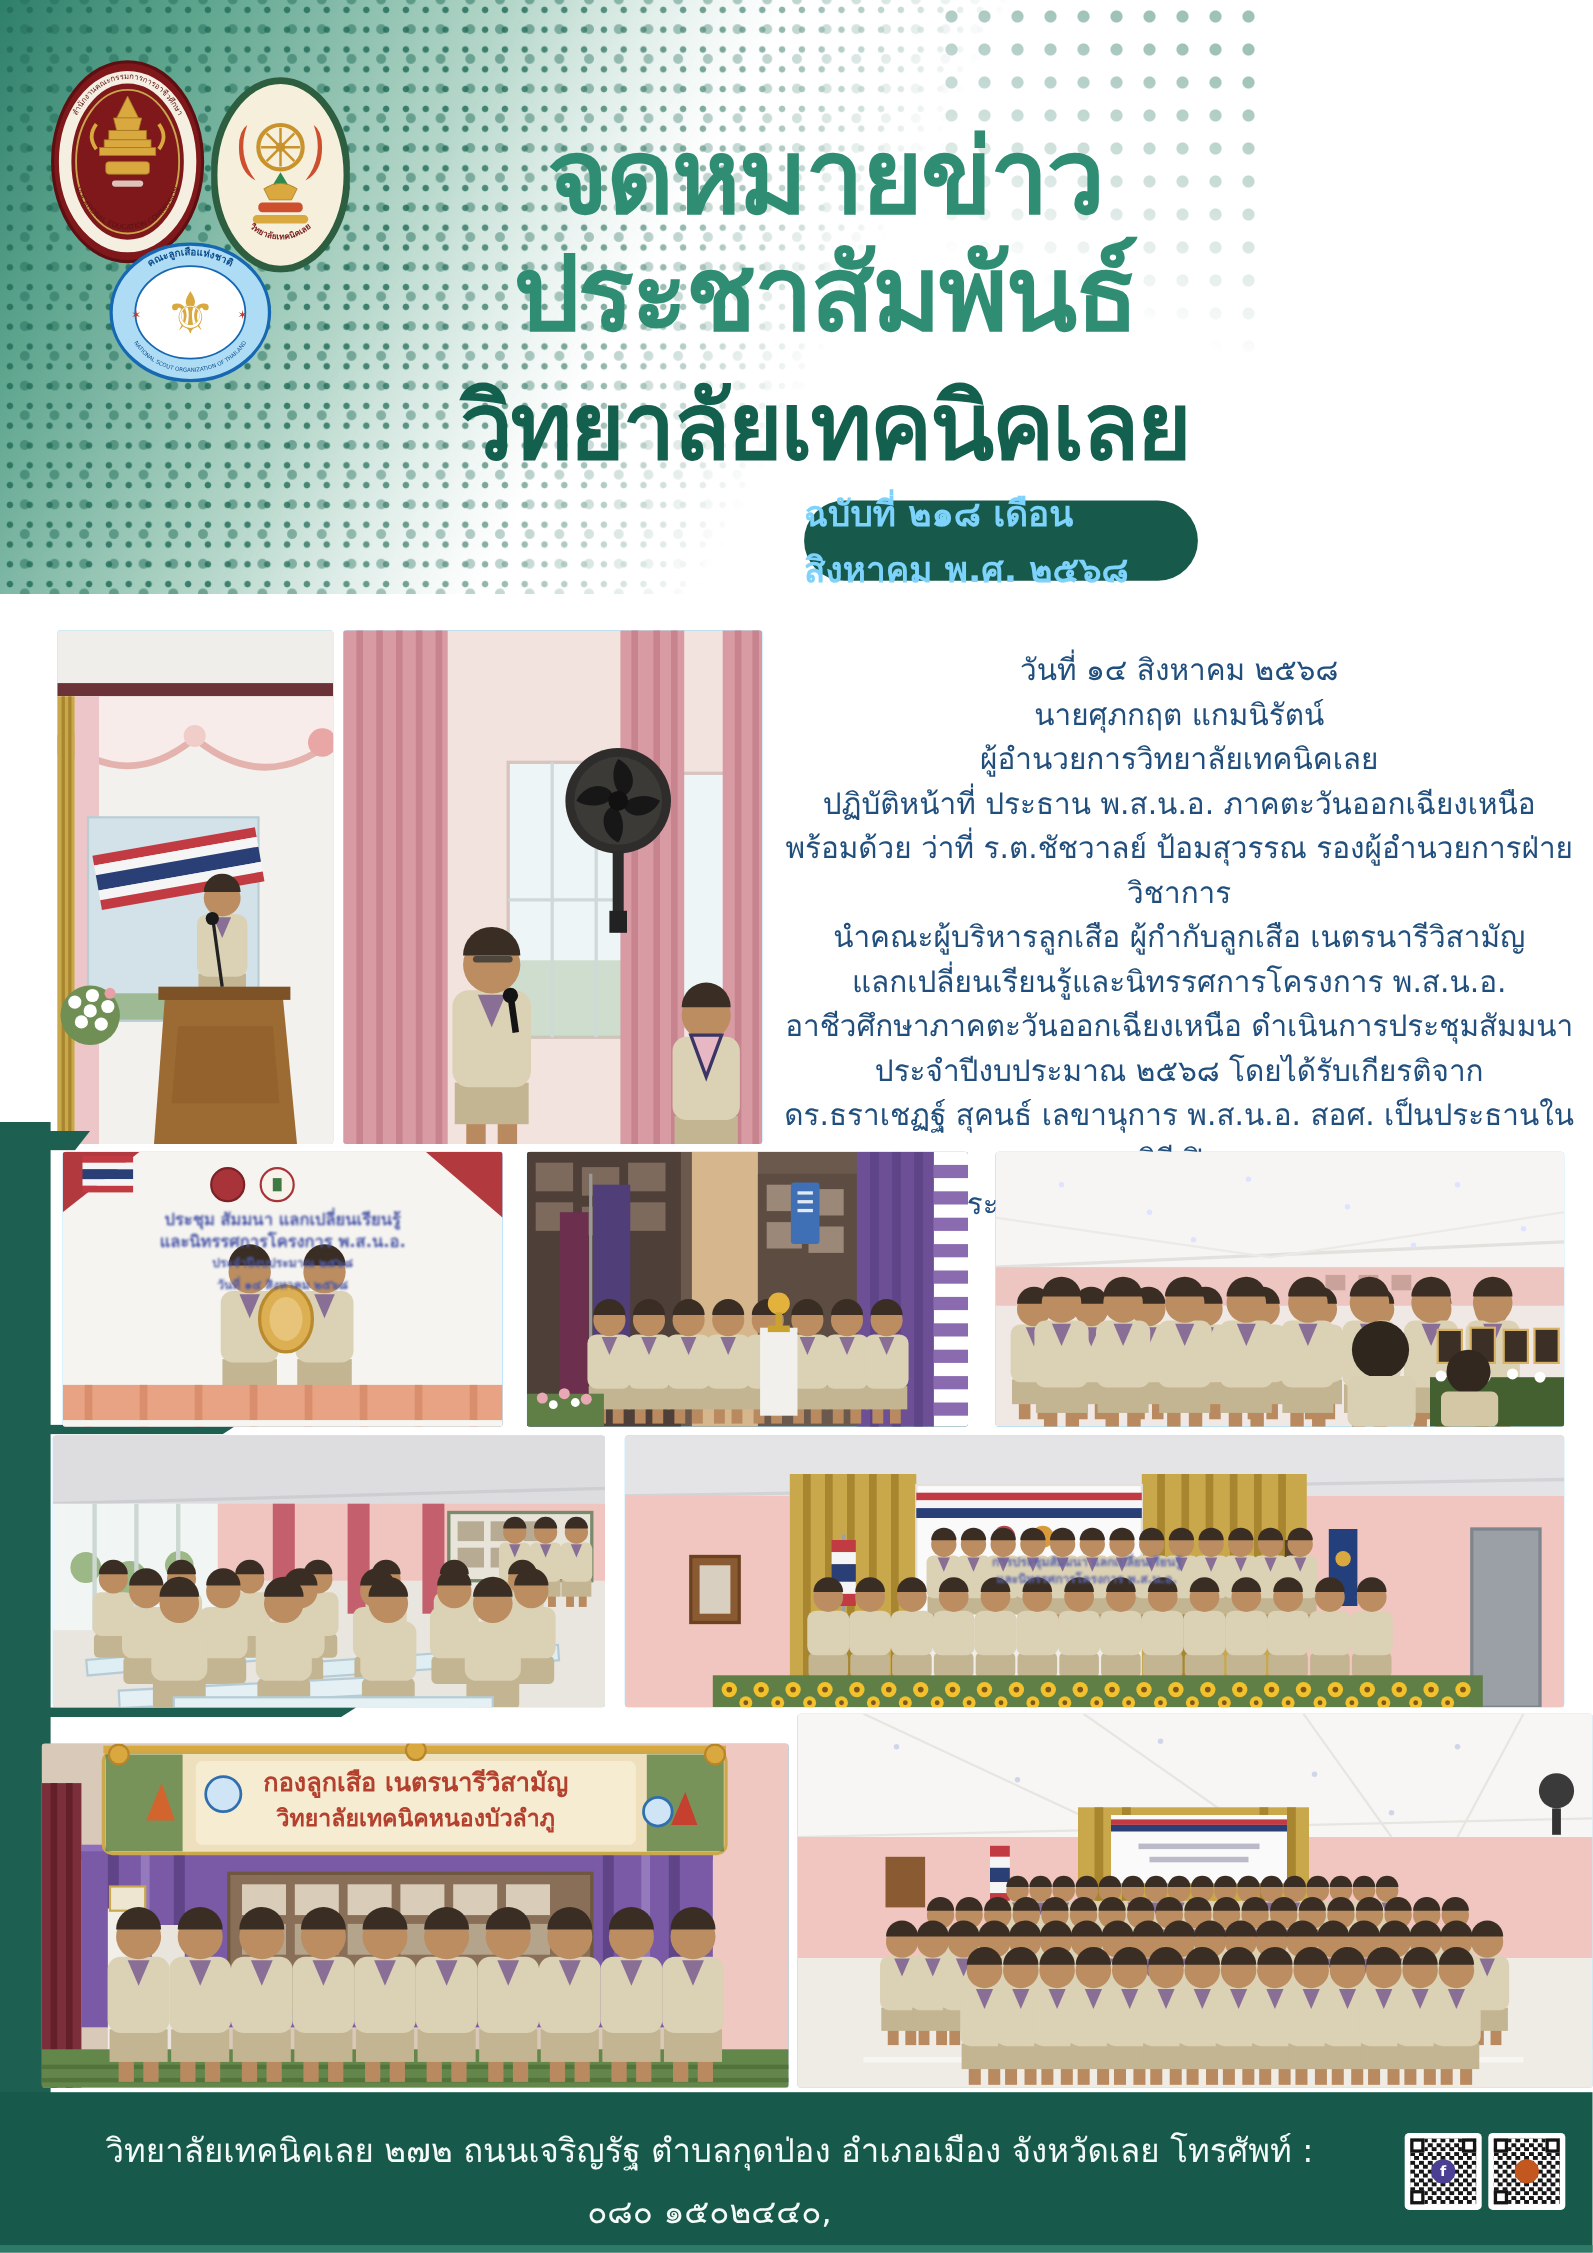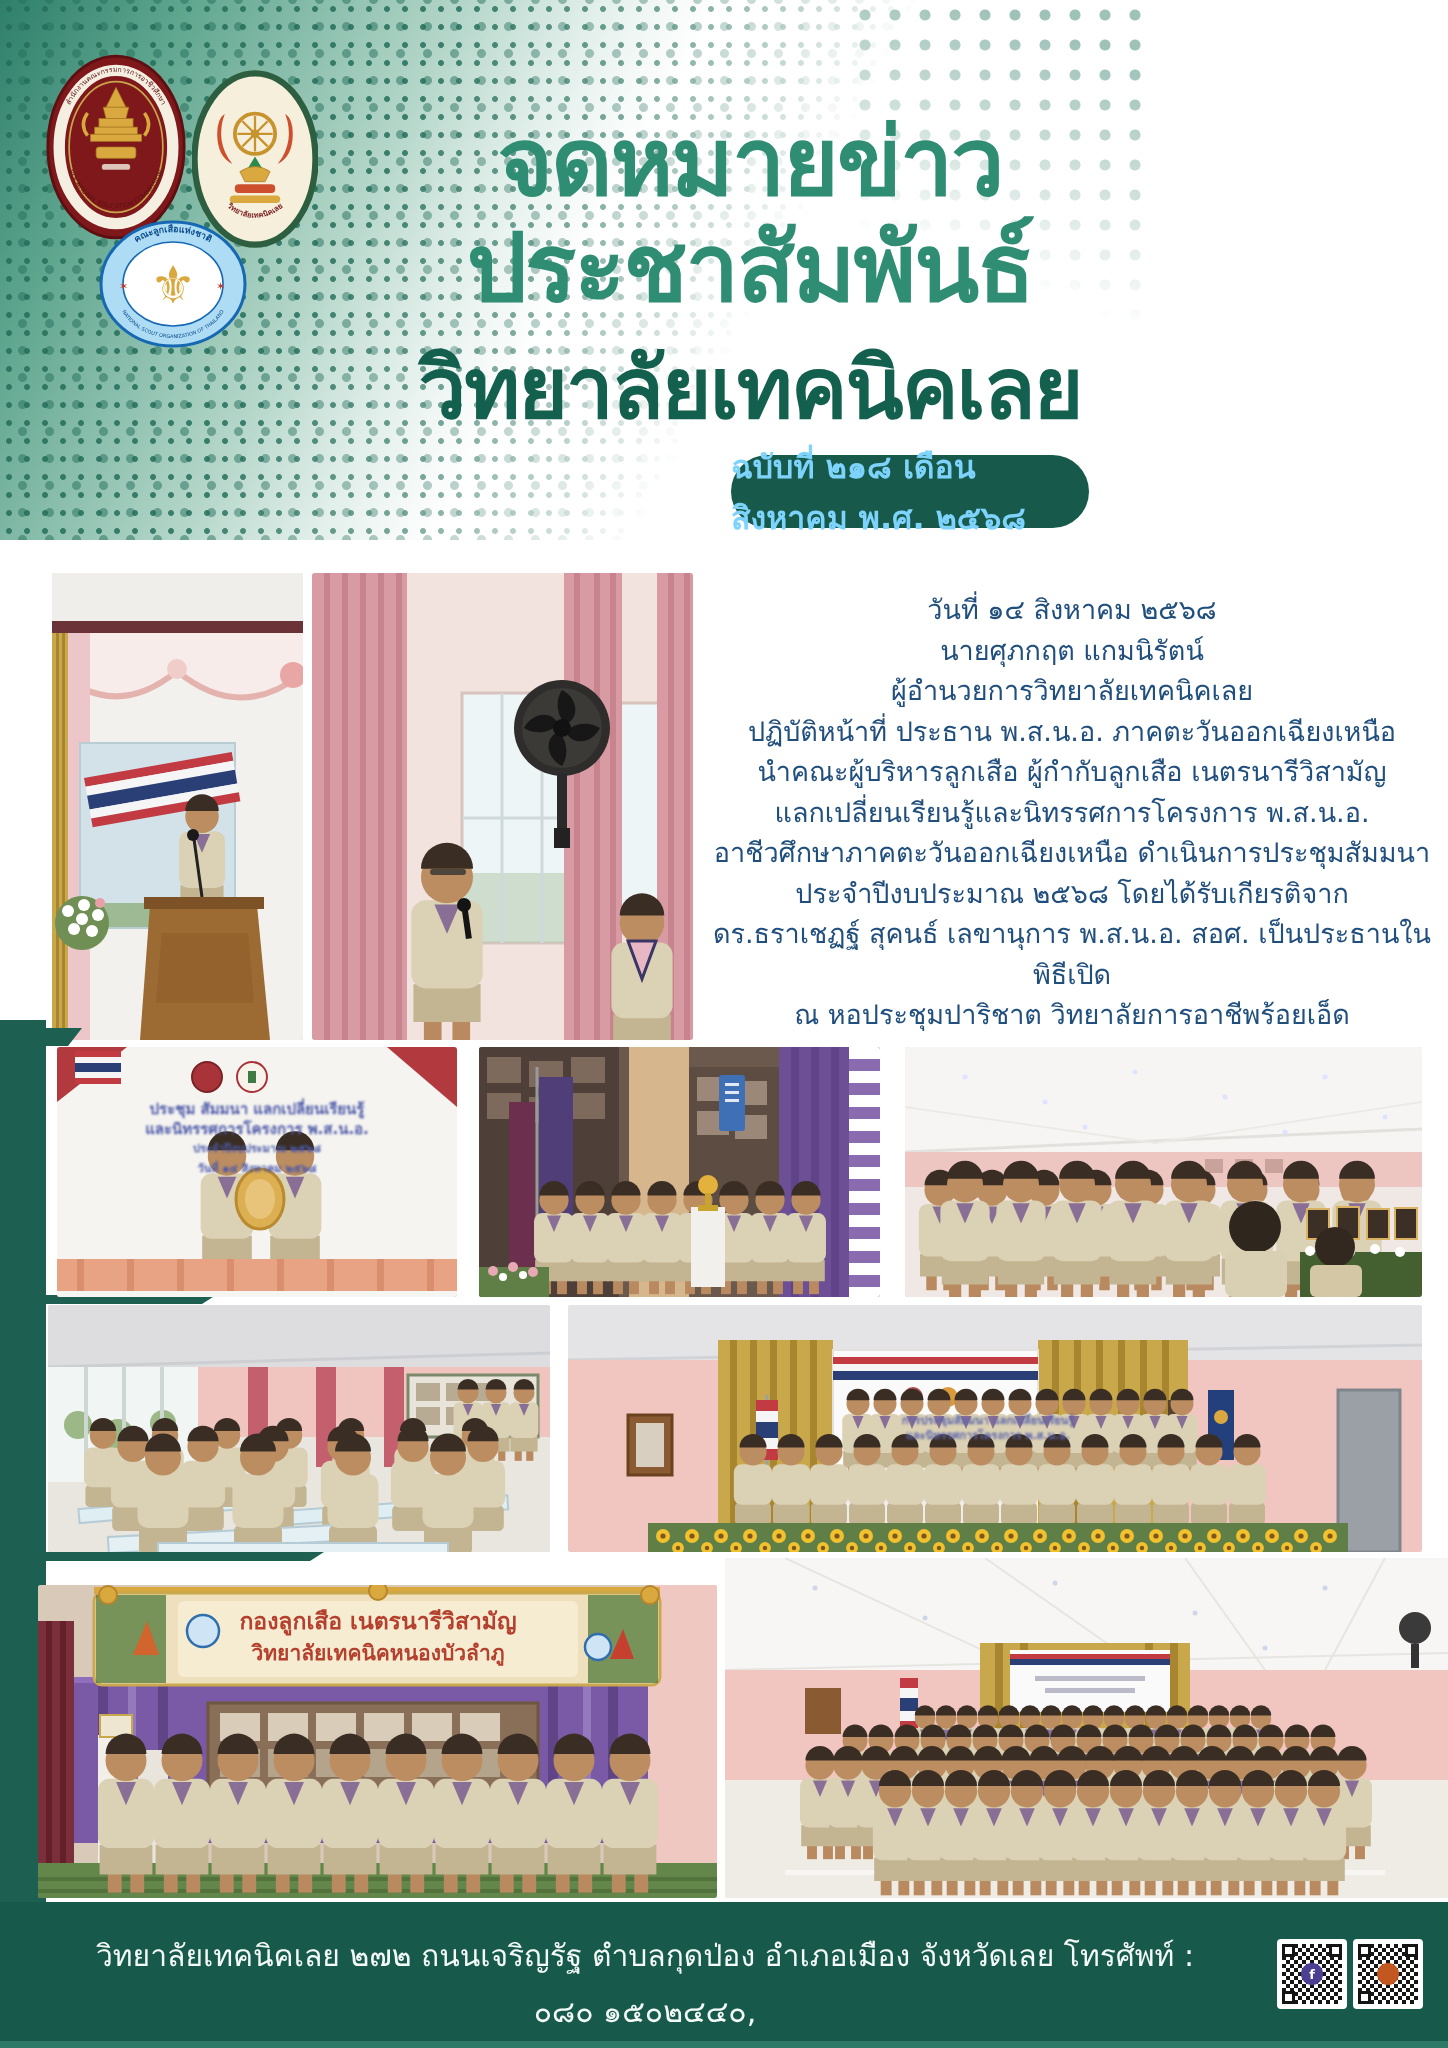--- a/index.html
+++ b/index.html
@@ -222,20 +222,21 @@
       <use href="#psn" transform="translate(330,492) scale(3.6)"></use>
       <path d="M316 368 L344 368 L330 406 z" fill="#e8b7c4" stroke="#3b3566" stroke-width="3"></path>
     </svg>
   </div>
 
   <div class="abs article">
     <div>วันที่ ๑๔ สิงหาคม ๒๕๖๘</div>
     <div>นายศุภกฤต แกมนิรัตน์</div>
     <div>ผู้อำนวยการวิทยาลัยเทคนิคเลย</div>
     <div>ปฏิบัติหน้าที่ ประธาน พ.ส.น.อ. ภาคตะวันออกเฉียงเหนือ</div>
+    <div>พร้อมด้วย ว่าที่ ร.ต.ชัชวาลย์ ป้อมสุวรรณ รองผู้อำนวยการฝ่ายวิชาการ</div>
     <div>นำคณะผู้บริหารลูกเสือ ผู้กำกับลูกเสือ เนตรนารีวิสามัญ</div>
     <div>แลกเปลี่ยนเรียนรู้และนิทรรศการโครงการ พ.ส.น.อ.</div>
     <div>อาชีวศึกษาภาคตะวันออกเฉียงเหนือ ดำเนินการประชุมสัมมนา</div>
     <div>ประจำปีงบประมาณ ๒๕๖๘ โดยได้รับเกียรติจาก</div>
     <div>ดร.ธราเชฏฐ์ สุคนธ์ เลขานุการ พ.ส.น.อ. สอศ. เป็นประธานในพิธีเปิด</div>
     <div>ณ หอประชุมปาริชาต วิทยาลัยการอาชีพร้อยเอ็ด</div>
   </div>
 
   <div class="accent" style="left:0;top:1020px;width:46px;height:885px"></div>
   <div class="accent slant" style="left:0;top:1028px;width:82px;height:18px"></div>

